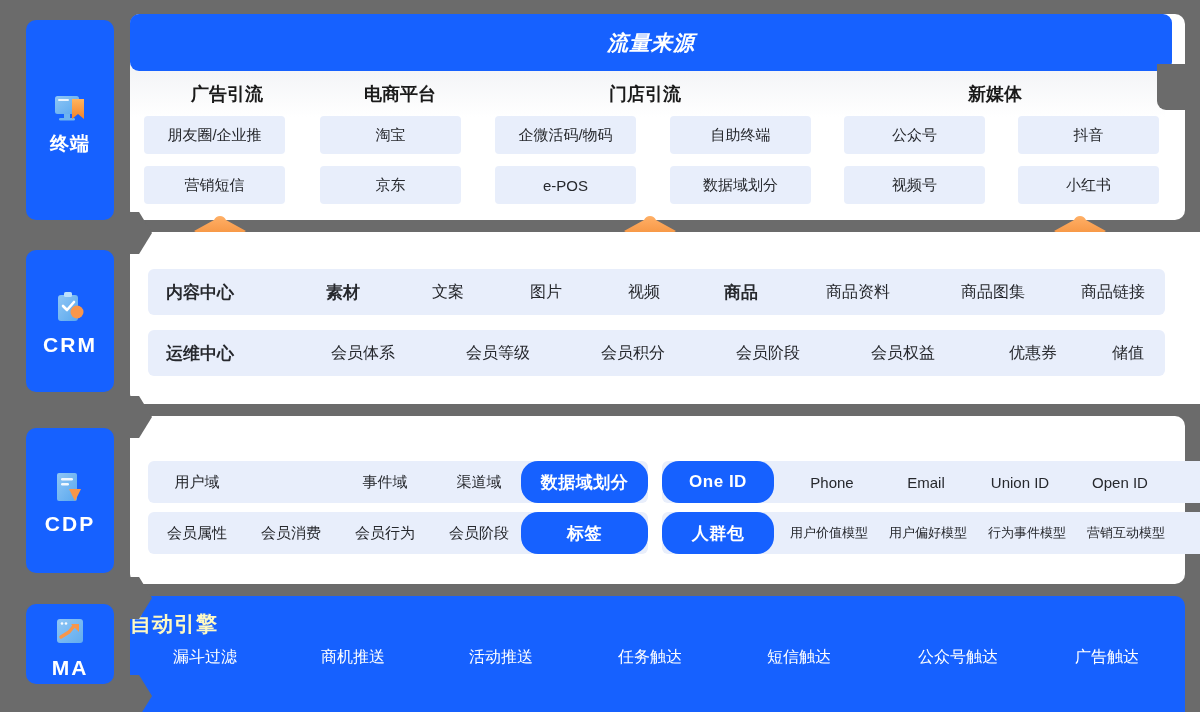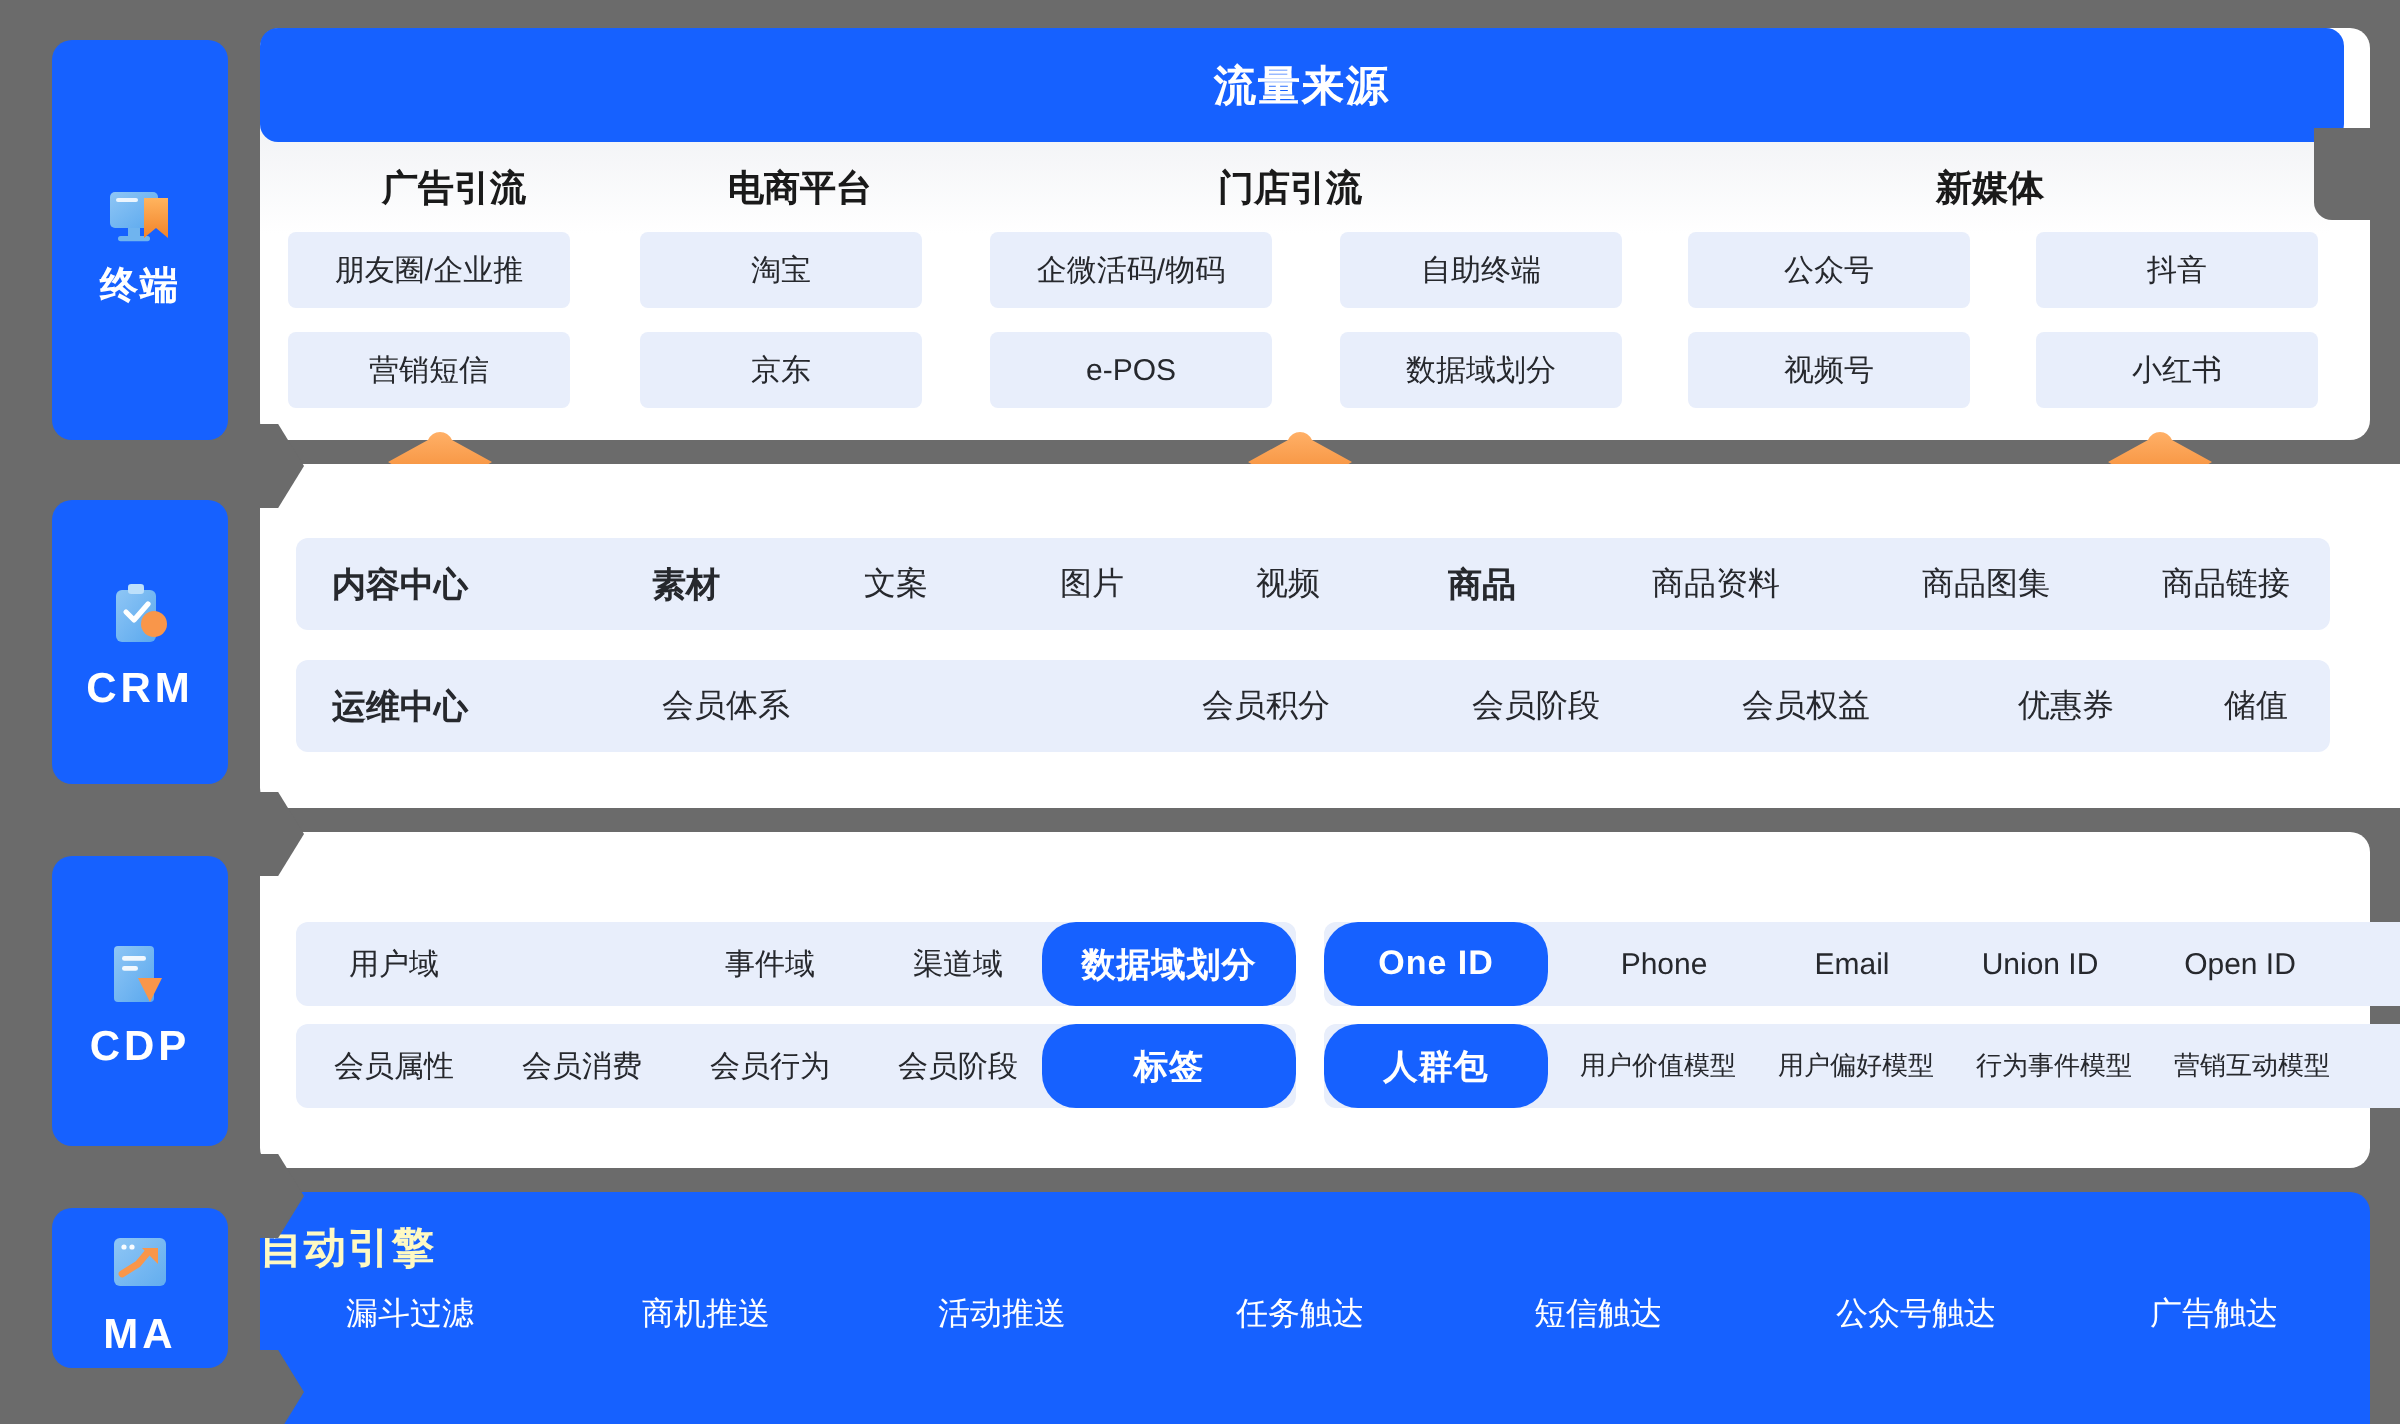--- a/index.html
+++ b/index.html
@@ -39,21 +39,21 @@
   .panel-white {
     background: #ffffff;
     border-radius: 10px;
   }
 
   
   #panel-top { left: 130px; top: 14px; width: 1055px; height: 206px; }
   .top-head {
     position: absolute; left: 0; top: 0; width: 1042px; height: 57px;
     background: #1661ff; border-radius: 9px;
-    display: flex; align-items: center; justify-content: center;
+    display: flex; align-items: center; justify-content: center; font-style: italic;
   }
   .top-head-title { color: #fff; font-size: 21px; font-weight: bold; letter-spacing: 1px; }
   .top-body {
     position: absolute; left: 0; top: 50px; width: 1035px; height: 156px;
     background: linear-gradient(#f2f3f6, #ffffff 34%);
     border-radius: 0 0 10px 10px;
   }
   
   .top-notch {
     position: absolute; right: 0px; top: 50px; width: 28px; height: 46px;
@@ -270,20 +270,21 @@
       <div class="cell" style="left:451px; width:90px;">视频</div>
       <div class="cell bold" style="left:548px; width:90px;">商品</div>
       <div class="cell" style="left:655px; width:110px;">商品资料</div>
       <div class="cell" style="left:790px; width:110px;">商品图集</div>
       <div class="cell" style="left:910px; width:110px;">商品链接</div>
     </div>
 
     <div class="mid-row" style="top:98px;">
       <div class="cell bold" style="left:18px;  width:110px; justify-content:flex-start;">运维中心</div>
       <div class="cell" style="left:160px; width:110px;">会员体系</div>
+      <div class="cell" style="left:295px; width:110px;">会员等级</div>
       <div class="cell" style="left:430px; width:110px;">会员积分</div>
       <div class="cell" style="left:565px; width:110px;">会员阶段</div>
       <div class="cell" style="left:700px; width:110px;">会员权益</div>
       <div class="cell" style="left:840px; width:90px;">优惠券</div>
       <div class="cell" style="left:940px; width:80px;">储值</div>
     </div>
   </div>
 
   <div class="panel panel-white" id="panel-cdp">
 

